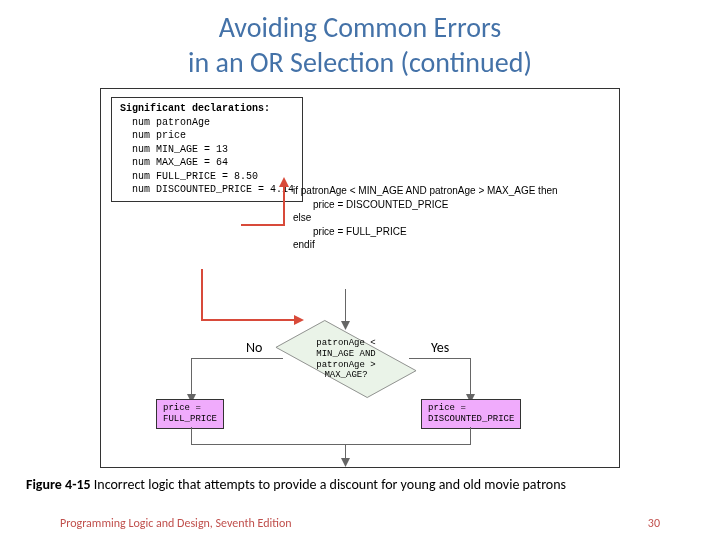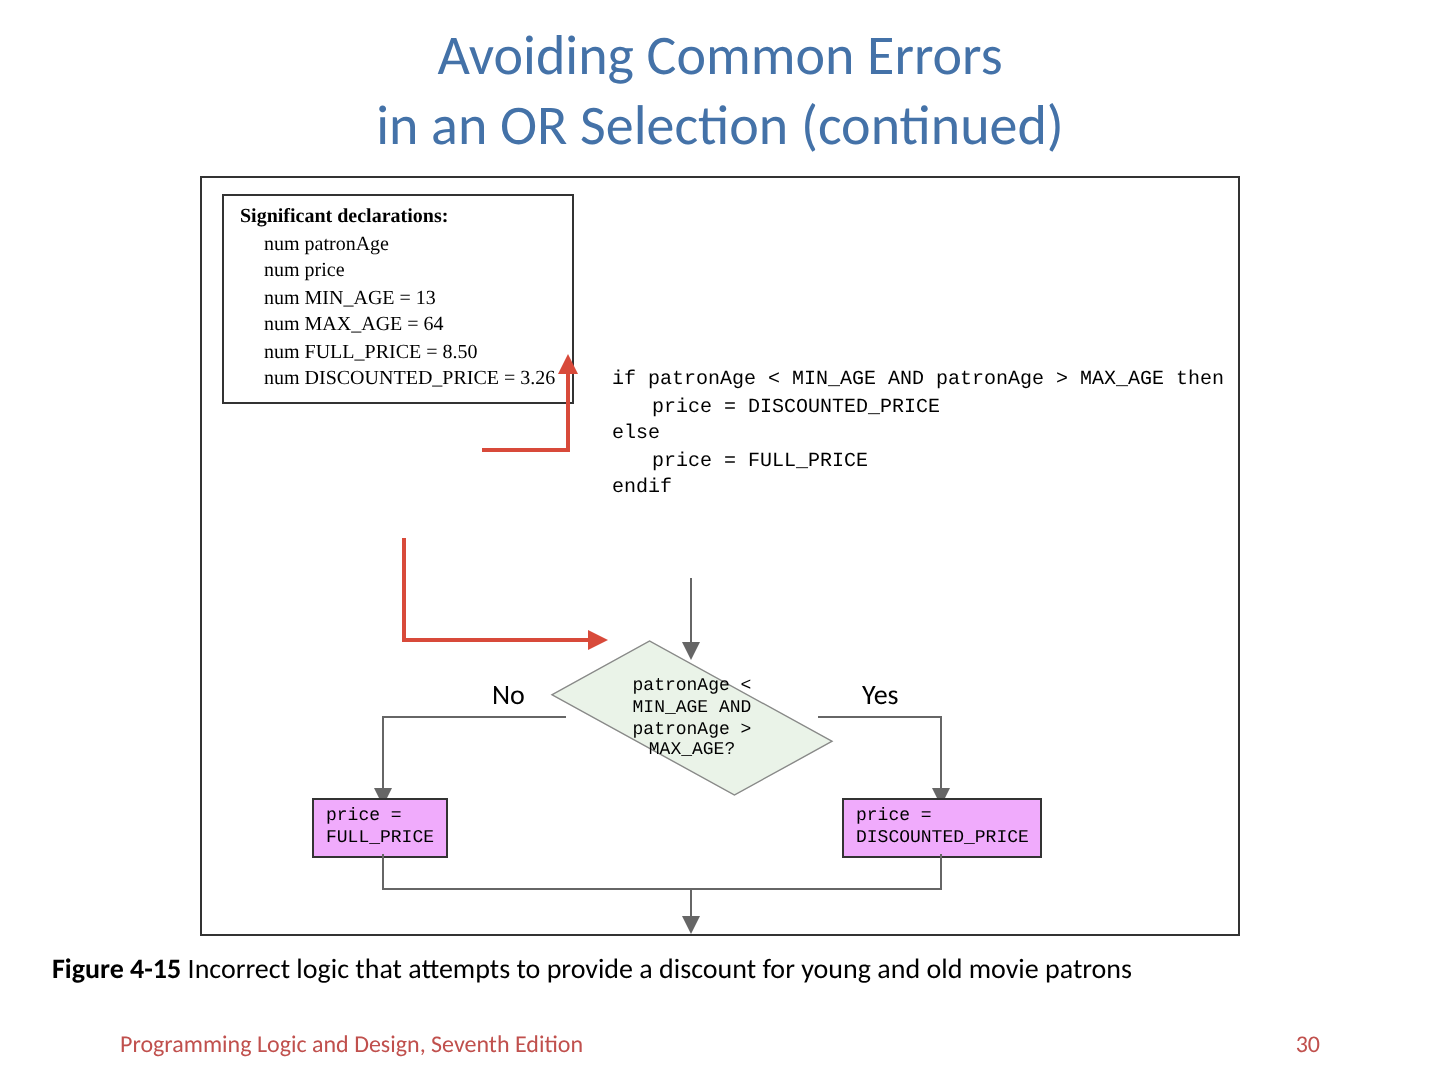--- a/index.html
+++ b/index.html
@@ -1,21 +1,21 @@
 <!DOCTYPE html>
 <html><head>
 <meta charset="utf-8">
 <style>
   * { box-sizing: border-box; margin: 0; padding: 0; }
   body { width: 720px; height: 540px; background: #fff; font-family: Calibri, Arial, sans-serif; position: relative; overflow: hidden; }
   .title { color: #4472a8; font-size: 28px; font-weight: 400; text-align: center; padding: 10px 40px 8px; line-height: 1.25; }
   .figure-box { border: 1px solid #333; margin: 0 100px; height: 380px; position: relative; background: #fff; }
-  .decl-box { position: absolute; top: 8px; left: 10px; border: 1px solid #333; padding: 4px 8px; font-family: Liberation Serif, serif; font-size: 10px; line-height: 1.35; }
+  .decl-box { position: absolute; top: 8px; left: 10px; border: 1px solid #333; padding: 4px 8px; font-family: Liberation Mono, monospace; font-size: 10px; line-height: 1.35; }
   .decl-title { font-weight: bold; }
-  .code-box { position: absolute; top: 95px; left: 205px; font-family: Liberation Mono, monospace; font-size: 10px; line-height: 1.35; }
+  .code-box { position: absolute; top: 95px; left: 192px; font-family: Liberation Sans, sans-serif; font-size: 10px; line-height: 1.35; }
   .indent1 { padding-left: 20px; }
   .dont { position: absolute; top: 125px; left: 10px; width: 130px; background: #d84a3a; color: #fff; border-radius: 10px; padding: 6px 10px; font-size: 9px; line-height: 1.3; }
   .dont-title { font-weight: bold; font-style: italic; font-size: 10px; }
   .arrow-line { position: absolute; background: #d84a3a; }
   .diamond { position: absolute; width: 130px; height: 70px; left: 180px; top: 235px; }
   .diamond-shape { position: absolute; width: 100%; height: 100%; background: #eaf3e8; border: 1px solid #888; transform: scaleY(0.55) rotate(45deg); left: 0; top: 0; }
   .diamond-text { position: absolute; width: 100%; text-align: center; font-family: "Courier New", monospace; font-size: 9px; line-height: 1.2; top: 14px; }
   .rect { position: absolute; border: 1px solid #333; font-family: "Courier New", monospace; font-size: 9px; padding: 3px 6px; line-height: 1.2; background: #f0abfc; }
   .rect-no { left: 55px; top: 310px; }
   .rect-yes { left: 320px; top: 310px; }
@@ -38,21 +38,21 @@
 
 <div class="figure-box">
 
   <div class="decl-box">
     <div class="decl-title">Significant declarations:</div>
     <div style="padding-left:12px">num patronAge</div>
     <div style="padding-left:12px">num price</div>
     <div style="padding-left:12px">num MIN_AGE = 13</div>
     <div style="padding-left:12px">num MAX_AGE = 64</div>
     <div style="padding-left:12px">num FULL_PRICE = 8.50</div>
-    <div style="padding-left:12px">num DISCOUNTED_PRICE = 3.26</div>
+    <div style="padding-left:12px">num DISCOUNTED_PRICE = 4.14</div>
   </div>
 
   <div class="code-box">
     <div>if patronAge &lt; MIN_AGE AND patronAge &gt; MAX_AGE then</div>
     <div class="indent1">price = DISCOUNTED_PRICE</div>
     <div>else</div>
     <div class="indent1">price = FULL_PRICE</div>
     <div>endif</div>
   </div>
 

